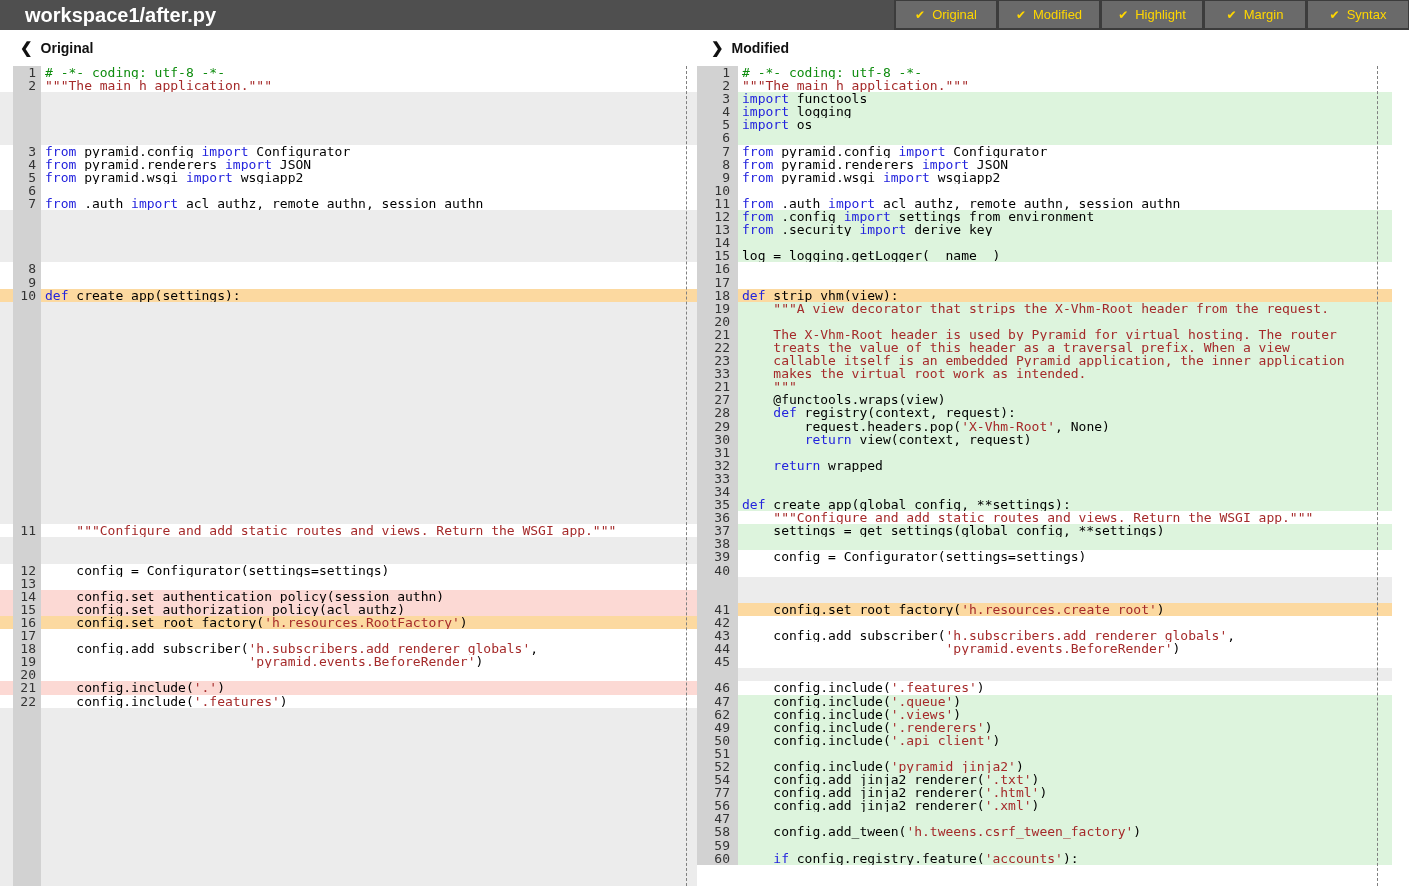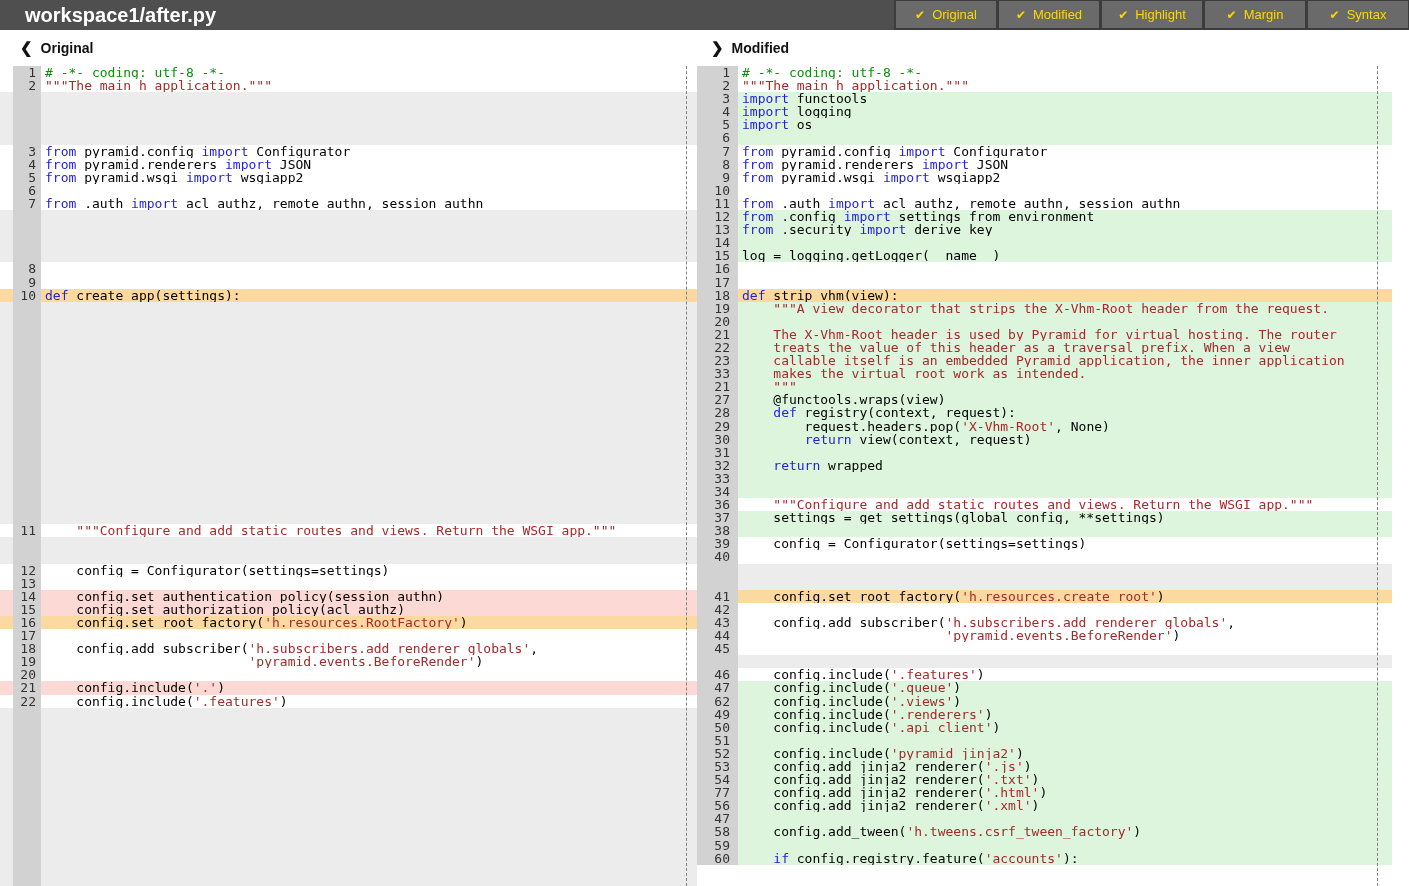--- a/index.html
+++ b/index.html
@@ -607,20 +607,25 @@
         <div class="row bg-add">
           <span class="gut">33</span>
           <span class="code"></span>
           <span class="edge-r"></span>
         </div>
         <div class="row bg-add">
           <span class="gut">34</span>
           <span class="code"></span>
           <span class="edge-r"></span>
         </div>
+        <div class="row bg-add">
+          <span class="gut">35</span>
+          <span class="code"><span class="tk-k">def</span><span class="tk-t"> create_app(global_config, **settings):</span></span>
+          <span class="edge-r"></span>
+        </div>
         <div class="row bg-none">
           <span class="gut">36</span>
           <span class="code"><span class="tk-t">    </span><span class="tk-s">"""Configure and add static routes and views. Return the WSGI app."""</span></span>
           <span class="edge-r"></span>
         </div>
         <div class="row bg-add">
           <span class="gut">37</span>
           <span class="code"><span class="tk-t">    settings = get_settings(global_config, **settings)</span></span>
           <span class="edge-r"></span>
         </div>
@@ -705,25 +710,20 @@
           <span class="edge-r"></span>
         </div>
         <div class="row bg-add">
           <span class="gut">51</span>
           <span class="code"></span>
           <span class="edge-r"></span>
         </div>
         <div class="row bg-add">
           <span class="gut">52</span>
           <span class="code"><span class="tk-t">    config.include(</span><span class="tk-s">'pyramid_jinja2'</span><span class="tk-t">)</span></span>
-          <span class="edge-r"></span>
-        </div>
-        <div class="row bg-add">
-          <span class="gut">53</span>
-          <span class="code"><span class="tk-t">    config.add_jinja2_renderer(</span><span class="tk-s">'.js'</span><span class="tk-t">)</span></span>
           <span class="edge-r"></span>
         </div>
         <div class="row bg-add">
           <span class="gut">54</span>
           <span class="code"><span class="tk-t">    config.add_jinja2_renderer(</span><span class="tk-s">'.txt'</span><span class="tk-t">)</span></span>
           <span class="edge-r"></span>
         </div>
         <div class="row bg-add">
           <span class="gut">77</span>
           <span class="code"><span class="tk-t">    config.add_jinja2_renderer(</span><span class="tk-s">'.html'</span><span class="tk-t">)</span></span>

